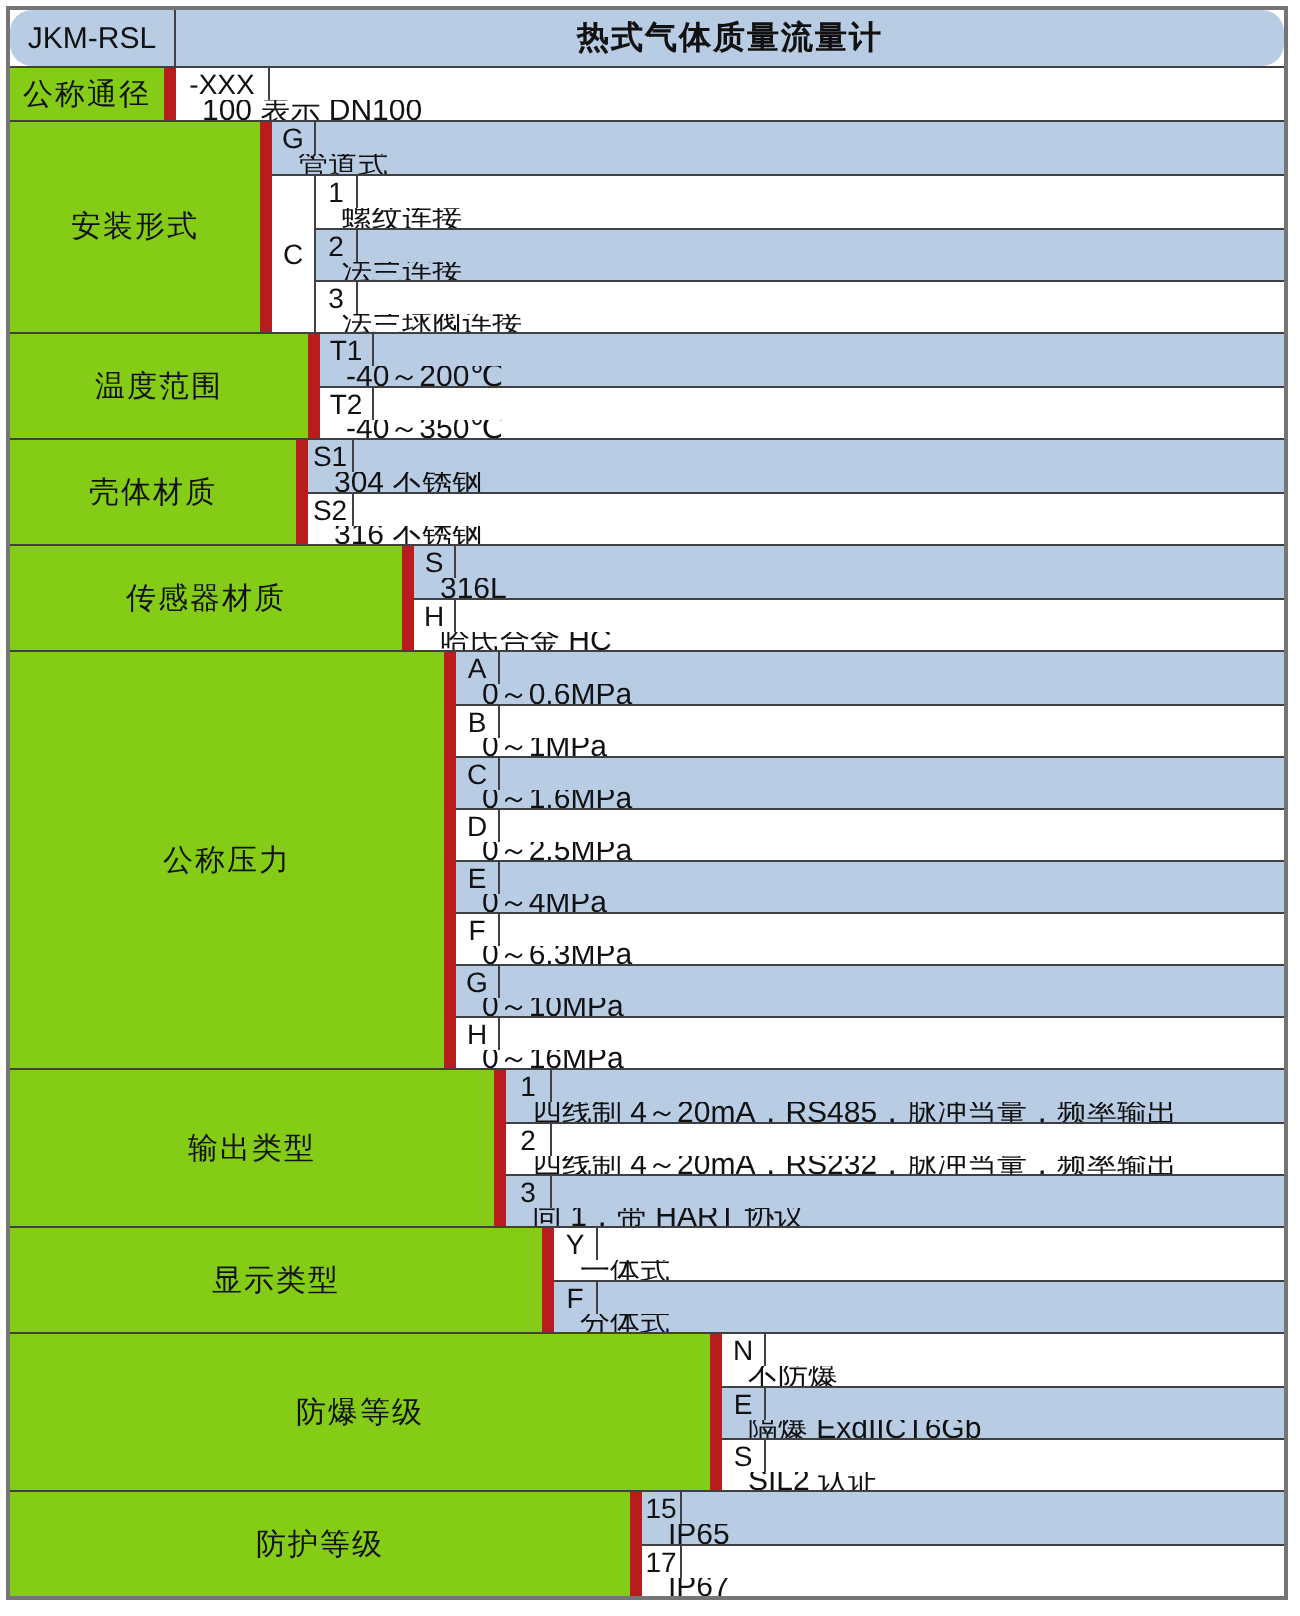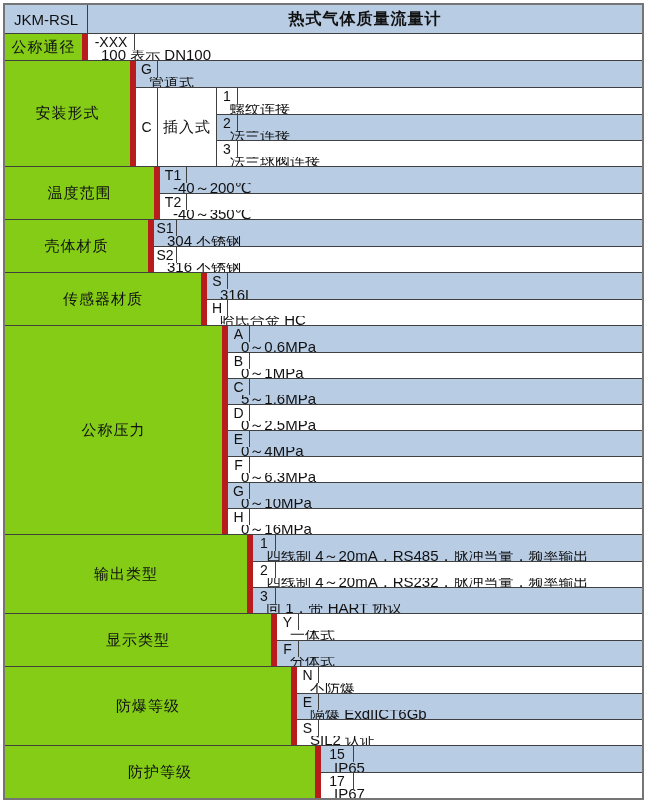--- a/index.html
+++ b/index.html
@@ -1,21 +1,21 @@
 <!DOCTYPE html>
 <html><head>
 <meta charset="utf-8">
 <style>
   html,body{margin:0;padding:0;background:#fff;}
   body{width:650px;height:808px;overflow:hidden;
        font-family:"Liberation Sans","DejaVu Sans",sans-serif;color:#111;}
   .wrap{margin:3px 3px 0 3px;width:641px;box-sizing:border-box;
         border:2px solid #757575;background:#fff;}
   .sec{display:flex;border-top:1px solid #404040;}
-  .sec:first-child{border-top:none;}
+  .sec:first-child{border-top:none;border-radius:11px;}
   .sec-label{flex:none;display:flex;align-items:center;justify-content:center;
              border-right:6px solid #b91c1c;box-sizing:border-box;
              font-size:15px;letter-spacing:1px;background:#84cc16;}
   .sbody{flex:1;display:flex;flex-direction:column;min-width:0;}
   .item{display:flex;height:26px;box-sizing:border-box;border-top:1px solid #404040;flex-direction:column;}
   .sbody > .item:first-child, .opts > .item:first-child{border-top:none;}
   .code{flex:none;display:flex;align-items:center;justify-content:center;
         border-right:1px solid #404040;box-sizing:border-box;font-size:14px;}
   .desc{flex:1;display:flex;align-items:center;padding-left:13px;font-size:15px;
         white-space:nowrap;overflow:hidden;}
@@ -33,22 +33,22 @@
   .opts{flex:1;display:flex;flex-direction:column;min-width:0;}
   
   .lb-nominal{width:83px}   .cd-nominal{width:47px}
   .lb-install{width:131px}  .cd-install{width:22px} .type-install{width:59px} .cd-opt{width:21px}
   .lb-temp{width:155px}     .cd-temp{width:27px}
   .lb-housing{width:149px}  .cd-housing{width:23px}
   .lb-sensor{width:202px}   .cd-sensor{width:21px}
   .lb-pressure{width:223px} .cd-pressure{width:22px}
   .lb-output{width:248px}   .cd-output{width:23px}
   .lb-display{width:272px}  .cd-display{width:22px}
-  .lb-explosion{width:292px}.cd-explosion{width:22px}
-  .lb-protection{width:316px}.cd-protection{width:33px}
+  .lb-explosion{width:356px}.cd-explosion{width:22px}
+  .lb-protection{width:316px}.cd-protection{width:20px}
 </style>
 </head>
 <body>
 
 <div class="wrap">
 
   <div class="sec hdr blue">
     <div class="model">JKM-RSL</div>
     <div class="title">热式气体质量流量计</div>
   </div>
@@ -65,21 +65,20 @@
 
   <div class="sec">
     <div class="sec-label lb-install">安装形式</div>
     <div class="sbody">
       <div class="item blue">
         <div class="code cd-install">G</div>
         <div class="desc">管道式</div>
       </div>
       <div class="cgroup">
         <div class="code cd-install">C</div>
-        <div class="ctype type-install">插入式</div>
         <div class="opts">
           <div class="item">
             <div class="code cd-opt">1</div>
             <div class="desc">螺纹连接</div>
           </div>
           <div class="item blue">
             <div class="code cd-opt">2</div>
             <div class="desc">法兰连接</div>
           </div>
           <div class="item">
@@ -139,21 +138,21 @@
       <div class="item blue">
         <div class="code cd-pressure">A</div>
         <div class="desc">0～0.6MPa</div>
       </div>
       <div class="item">
         <div class="code cd-pressure">B</div>
         <div class="desc">0～1MPa</div>
       </div>
       <div class="item blue">
         <div class="code cd-pressure">C</div>
-        <div class="desc">5～1.6MPa</div>
+        <div class="desc">0～1.6MPa</div>
       </div>
       <div class="item">
         <div class="code cd-pressure">D</div>
         <div class="desc">0～2.5MPa</div>
       </div>
       <div class="item blue">
         <div class="code cd-pressure">E</div>
         <div class="desc">0～4MPa</div>
       </div>
       <div class="item">

